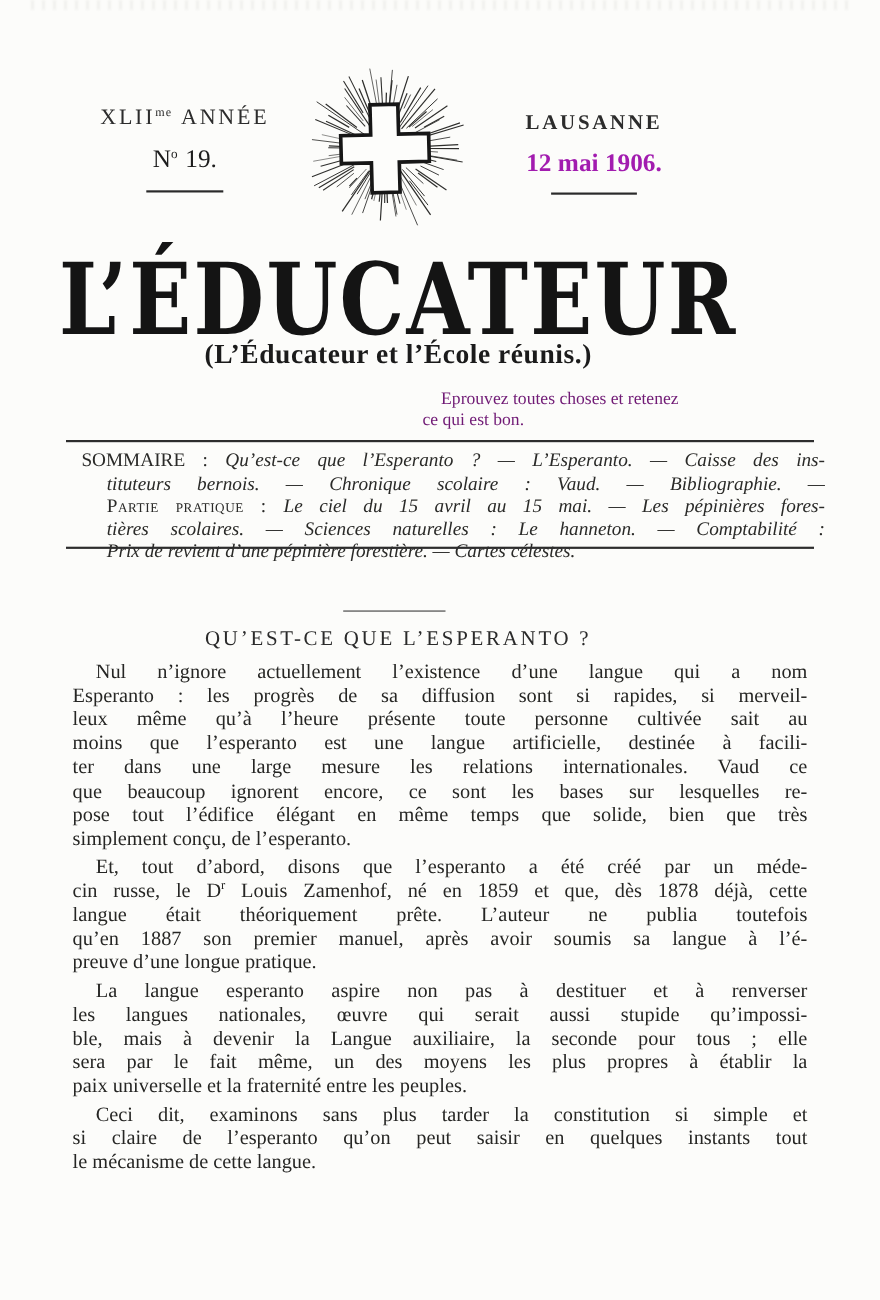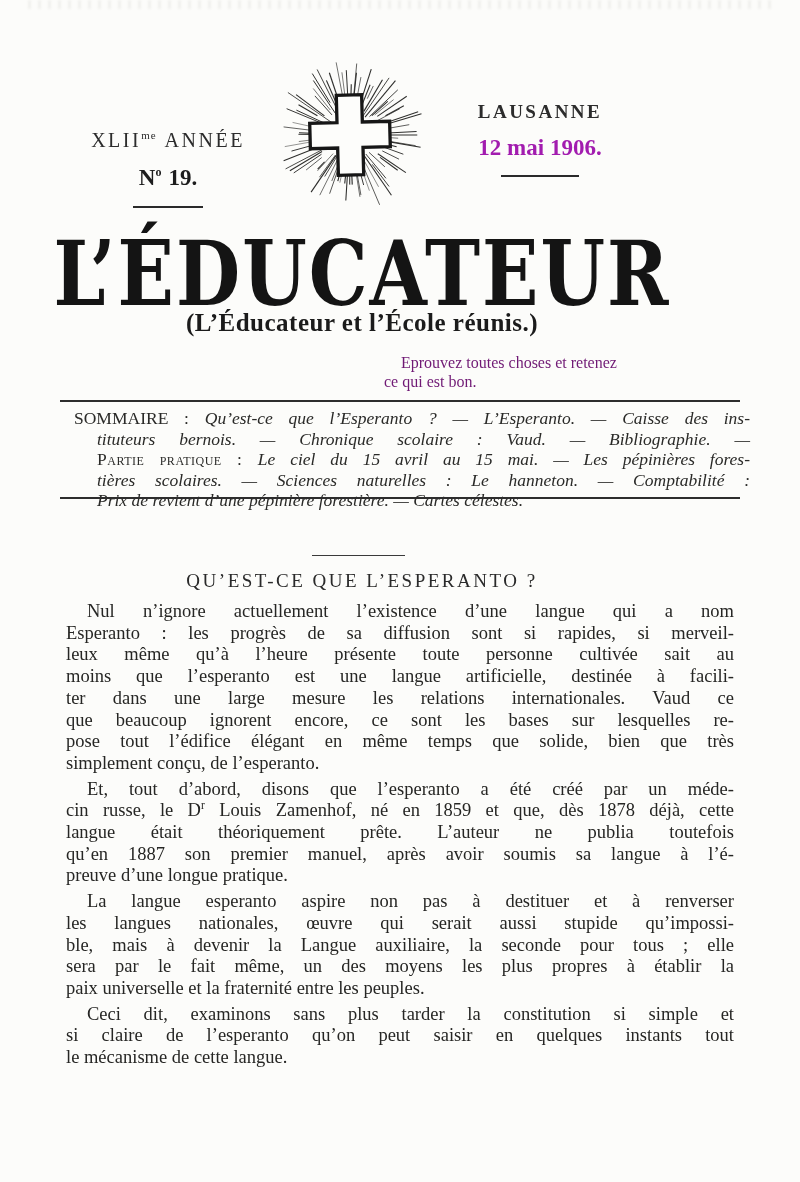--- a/index.html
+++ b/index.html
@@ -14,24 +14,24 @@
   .page{position:absolute;inset:0;}
 
   
   .top-noise{
     position:absolute;left:28px;top:0;width:744px;height:9px;
     background:repeating-linear-gradient(90deg, rgba(110,110,104,0.18) 0 3px, transparent 3px 10px);
     filter:blur(1px);opacity:.45;
   }
 
   
-  .mast-left{position:absolute;top:96px;left:78px;width:180px;text-align:center;margin-top:33px;}
+  .mast-left{position:absolute;top:96px;left:78px;width:180px;text-align:center;}
   .annee{font-size:20px;letter-spacing:2.5px;color:#2c2c2c;}
   .annee sup{font-size:11px;letter-spacing:1px;}
-  .issue-no{font-size:23px;font-weight:bold;margin-top:13px;color:#1d1d1d;}
+  .issue-no{font-size:23px;font-weight:normal;margin-top:13px;color:#1d1d1d;}
   .issue-no sup{font-size:12px;}
   .issue-no .num{margin-left:7px;}
   .mast-rule{border:0;border-top:2px solid #2a2a2a;width:70px;margin:15px auto 0;}
 
   .emblem{position:absolute;top:54px;left:272px;width:156px;height:162px;}
 
   .mast-right{position:absolute;top:101px;left:440px;width:200px;text-align:center;}
   .city{font-size:19px;letter-spacing:2.5px;color:#2c2c2c;font-weight:bold;}
   .date{font-size:23px;font-weight:bold;margin-top:12px;color:#a21caf;}
   .mast-rule-r{border:0;border-top:2px solid #2a2a2a;width:78px;margin:14px auto 0;}

